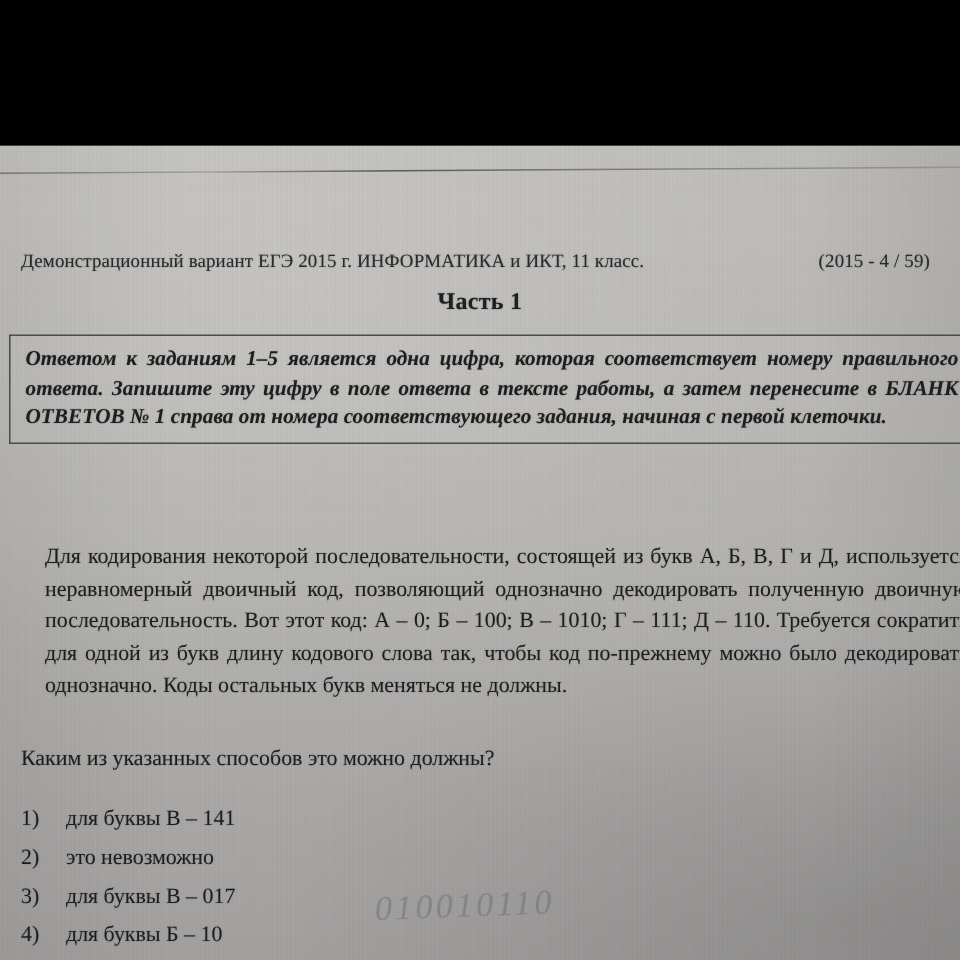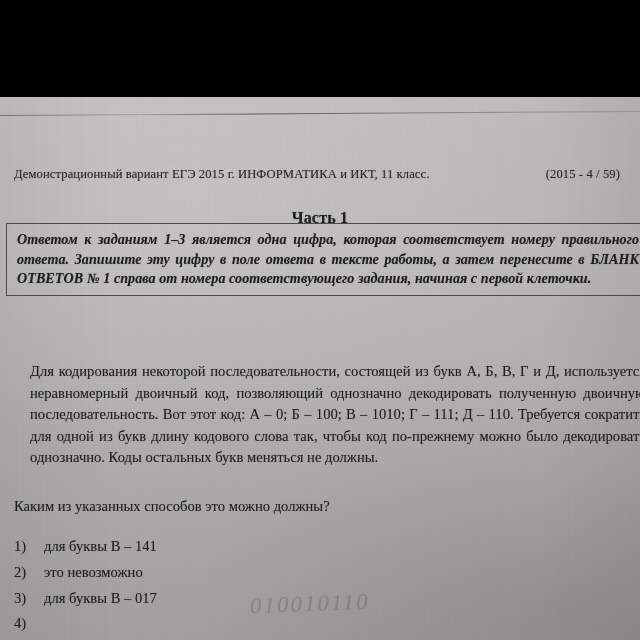--- a/index.html
+++ b/index.html
@@ -105,21 +105,21 @@
     white-space: nowrap;
     text-shadow: 0 0 1px rgba(60,60,62,0.45);
   }
   .runhead-left { }
   .runhead-right { padding-right: 6px; }
 
   
   .part-title {
     position: absolute;
     left: 0;
-    top: 112px;
+    top: 96px;
     width: 640px;
     text-align: center;
     font-weight: bold;
     font-size: 16px;
     color: #1f1f21;
     letter-spacing: 0.2px;
     text-shadow: 0 0 1px rgba(40,40,42,0.5);
   }
 
   
@@ -230,21 +230,21 @@
     <div class="page-edge-line"></div>
 
     <div class="runhead">
       <span class="runhead-left">Демонстрационный вариант ЕГЭ 2015 г. ИНФОРМАТИКА и ИКТ, 11 класс.</span>
       <span class="runhead-right">(2015 - 4 / 59)</span>
     </div>
 
     <div class="part-title">Часть 1</div>
 
     <div class="instruction-box">
-      <p class="instruction-text">Ответом к заданиям 1–3 является одна цифра, которая соответствует номеру правильного ответа. Запишите эту цифру в поле ответа в тексте работы, а затем перенесите в БЛАНК ОТВЕТОВ № 1 справа от номера соответствующего задания, начиная с первой клеточки.</p>
+      <p class="instruction-text">Ответом к заданиям 1–5 является одна цифра, которая соответствует номеру правильного ответа. Запишите эту цифру в поле ответа в тексте работы, а затем перенесите в БЛАНК ОТВЕТОВ № 1 справа от номера соответствующего задания, начиная с первой клеточки.</p>
     </div>
 
     <p class="task-body">Для кодирования некоторой последовательности, состоящей из букв А, Б, В, Г и Д, используется неравномерный двоичный код, позволяющий однозначно декодировать полученную двоичную последовательность. Вот этот код: А – 0; Б – 100; В – 1010; Г – 111; Д – 110. Требуется сократить для одной из букв длину кодового слова так, чтобы код по-прежнему можно было декодировать однозначно. Коды остальных букв меняться не должны.</p>
 
     <p class="task-question">Каким из указанных способов это можно должны?</p>
 
     <div class="pencil-scribble">010010110</div>
 
     <ul class="options">
       <li class="option-row">
@@ -254,20 +254,21 @@
       <li class="option-row">
         <span class="option-num">2)</span>
         <span class="option-text">это невозможно</span>
       </li>
       <li class="option-row">
         <span class="option-num">3)</span>
         <span class="option-text">для буквы В – 017</span>
       </li>
       <li class="option-row">
         <span class="option-num">4)</span>
+        <span class="option-text">для буквы Б – 10</span>
       </li>
     </ul>
 
   </div>
 
   <div class="letterbox-top"></div>
 
 </div>
 
 </body></html>

